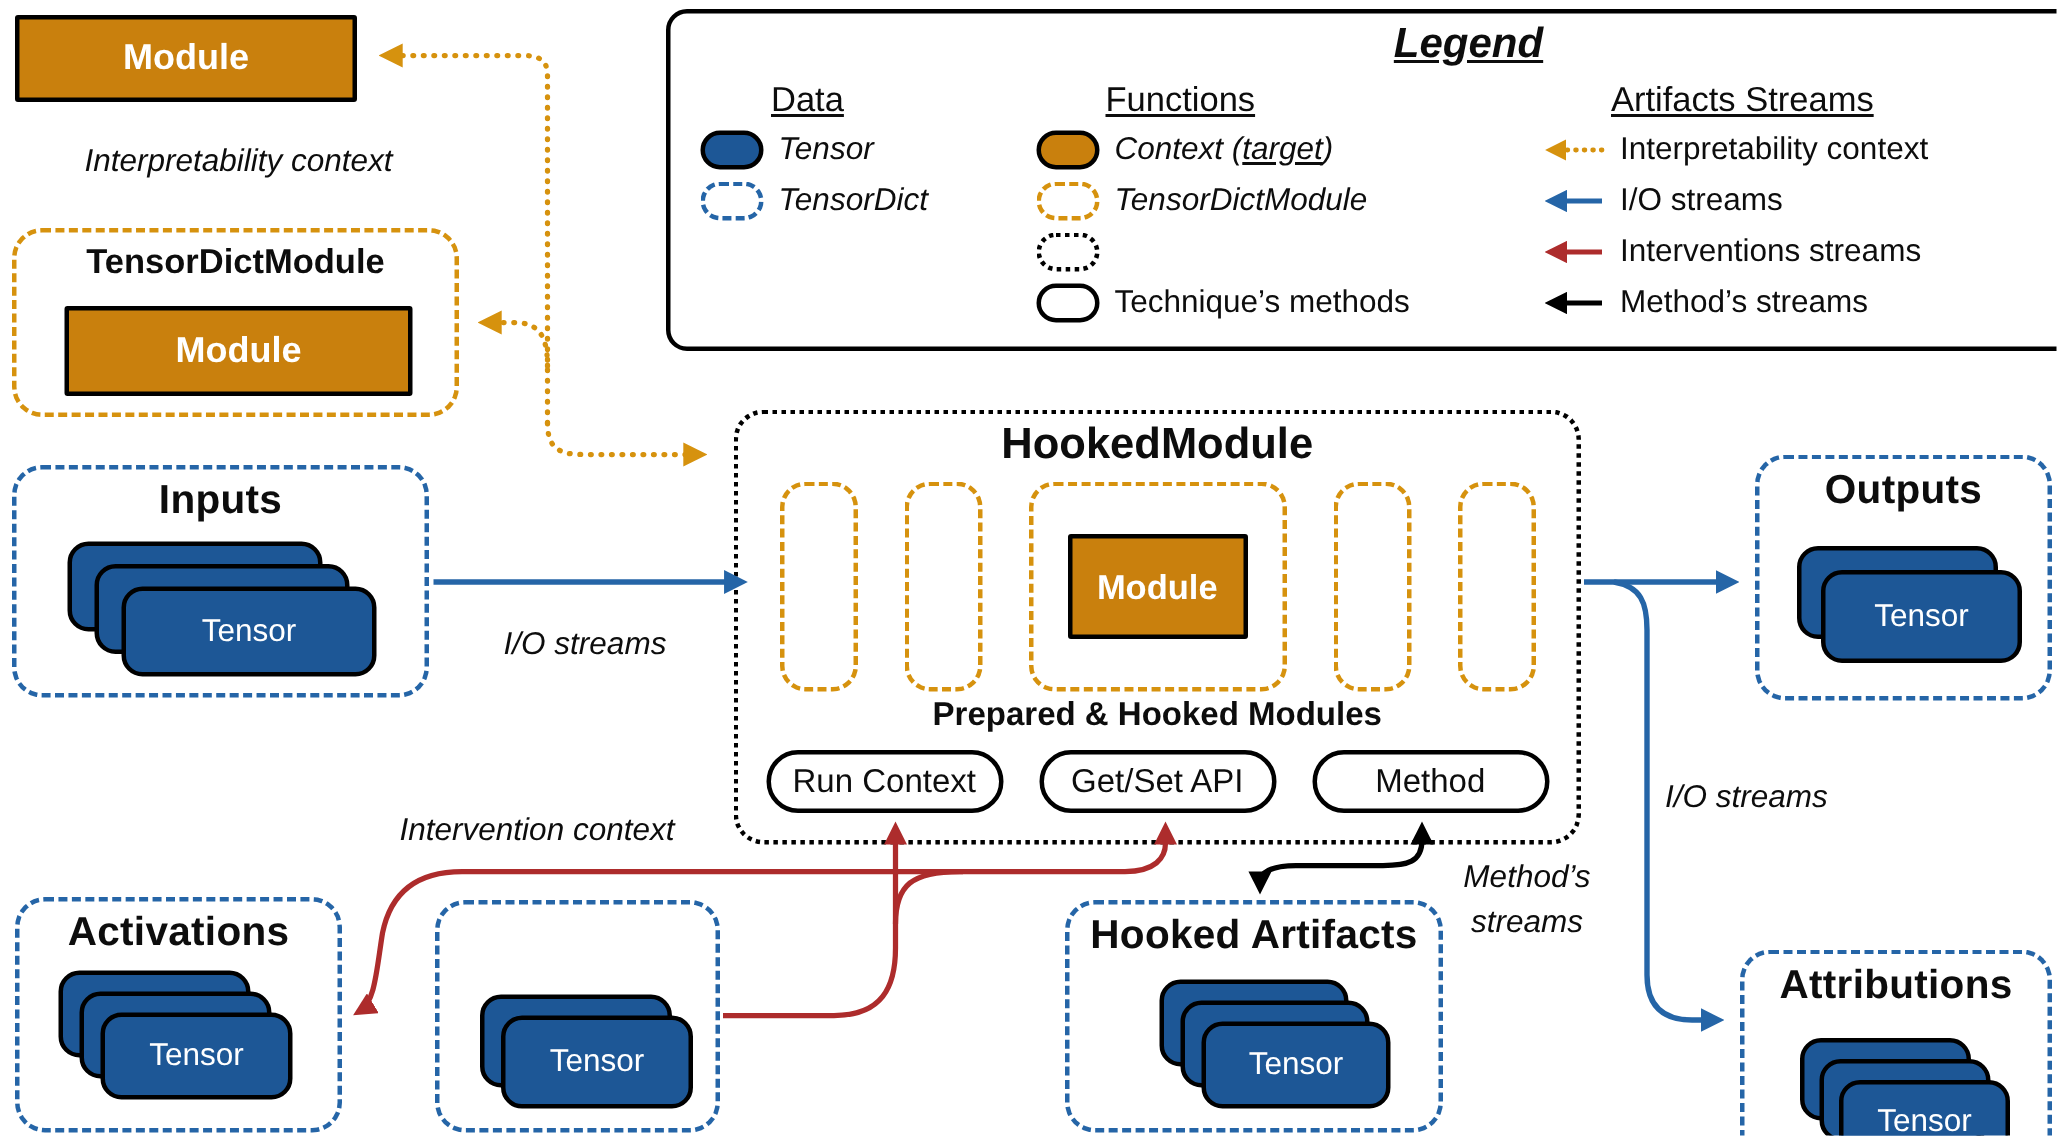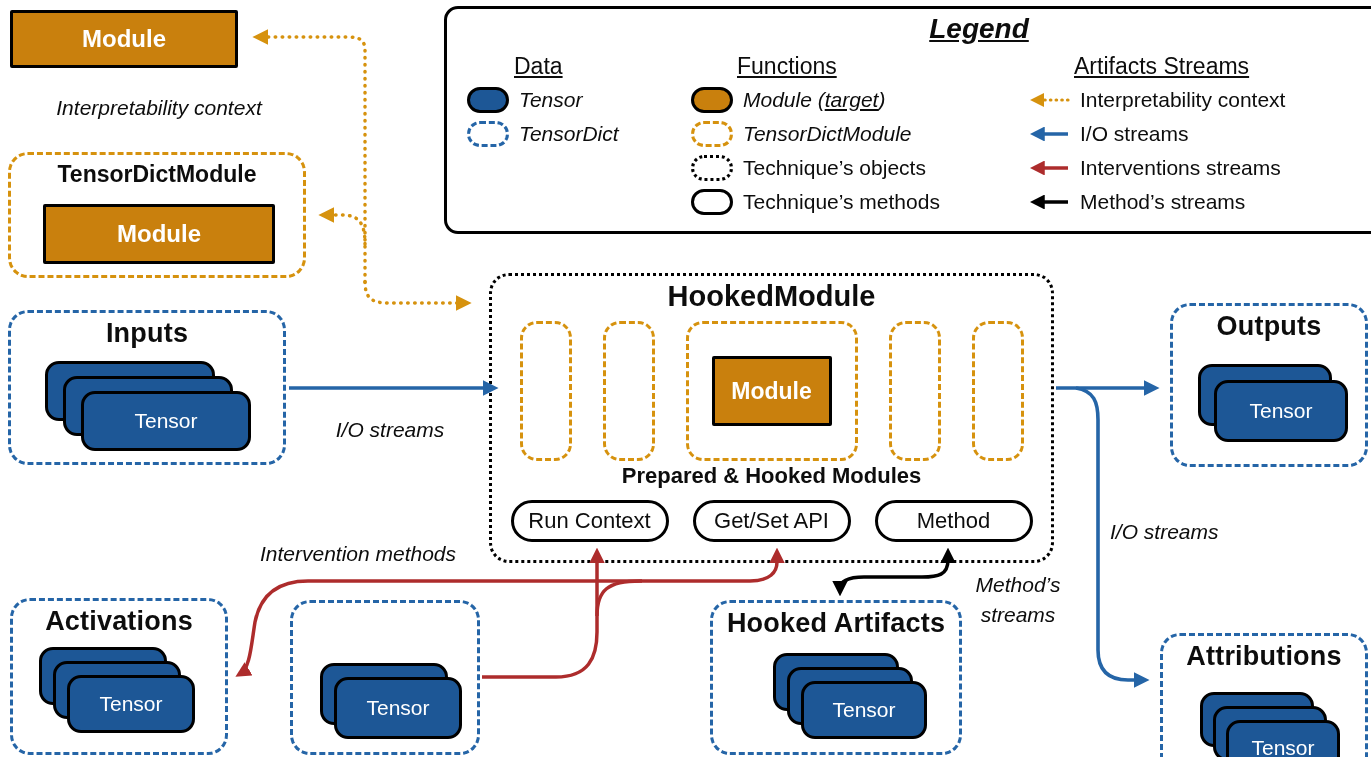--- a/index.html
+++ b/index.html
@@ -93,29 +93,28 @@
       </div>
       <div class="leg-row">
         <span class="swatch sw-tensordict"></span>
         <span class="leg-label it">TensorDict</span>
       </div>
     </div>
 
     <div class="leg-col" style="left:244px;top:78px;">
       <div class="leg-row">
         <span class="swatch sw-module"></span>
-        <span class="leg-label it"><span>Module (</span><span class="u">target</span><span>)</span></span>
+        <span class="leg-label it"><span>Context (</span><span class="u">target</span><span>)</span></span>
       </div>
       <div class="leg-row">
         <span class="swatch sw-tdm"></span>
         <span class="leg-label it">TensorDictModule</span>
       </div>
       <div class="leg-row">
         <span class="swatch sw-dotted"></span>
-        <span class="leg-label">Technique’s objects</span>
       </div>
       <div class="leg-row">
         <span class="swatch sw-method"></span>
         <span class="leg-label">Technique’s methods</span>
       </div>
     </div>
 
     <div class="leg-col" style="left:575px;top:78px;">
       <div class="leg-row">
         <svg width="48" height="18">
@@ -231,21 +230,21 @@
     <div class="io-title">Attributions</div>
     <div class="tensor" style="left:37px;top:56px;width:114px;height:55px;"></div>
     <div class="tensor" style="left:50px;top:70px;width:114px;height:55px;"></div>
     <div class="tensor" style="left:63px;top:84px;width:114px;height:55px;">
       <span>Tensor</span>
     </div>
   </div>
 
   <div class="abs stream-label" style="left:320px;top:418px;width:140px;text-align:center;">I/O streams</div>
   <div class="abs stream-label" style="left:1110px;top:520px;">I/O streams</div>
-  <div class="abs stream-label" style="left:238px;top:542px;width:240px;text-align:center;">Intervention methods</div>
+  <div class="abs stream-label" style="left:238px;top:542px;width:240px;text-align:center;">Intervention context</div>
   <div class="abs stream-label" style="left:948px;top:570px;width:140px;text-align:center;line-height:30px;">
     <span>Method’s</span><br><span>streams</span>
   </div>
 
   <svg class="overlay" width="1371" height="757" viewBox="0 0 1371 757">
     <defs>
       <marker id="ah-blue" viewBox="0 0 10 10" refX="6.5" refY="5" markerWidth="4.4" markerHeight="4.4" orient="auto-start-reverse">
         <path d="M0 0 L10 5 L0 10 z" fill="#2565A7"></path>
         </marker>
       <marker id="ah-red" viewBox="0 0 10 10" refX="6.5" refY="5" markerWidth="4.4" markerHeight="4.4" orient="auto-start-reverse">

